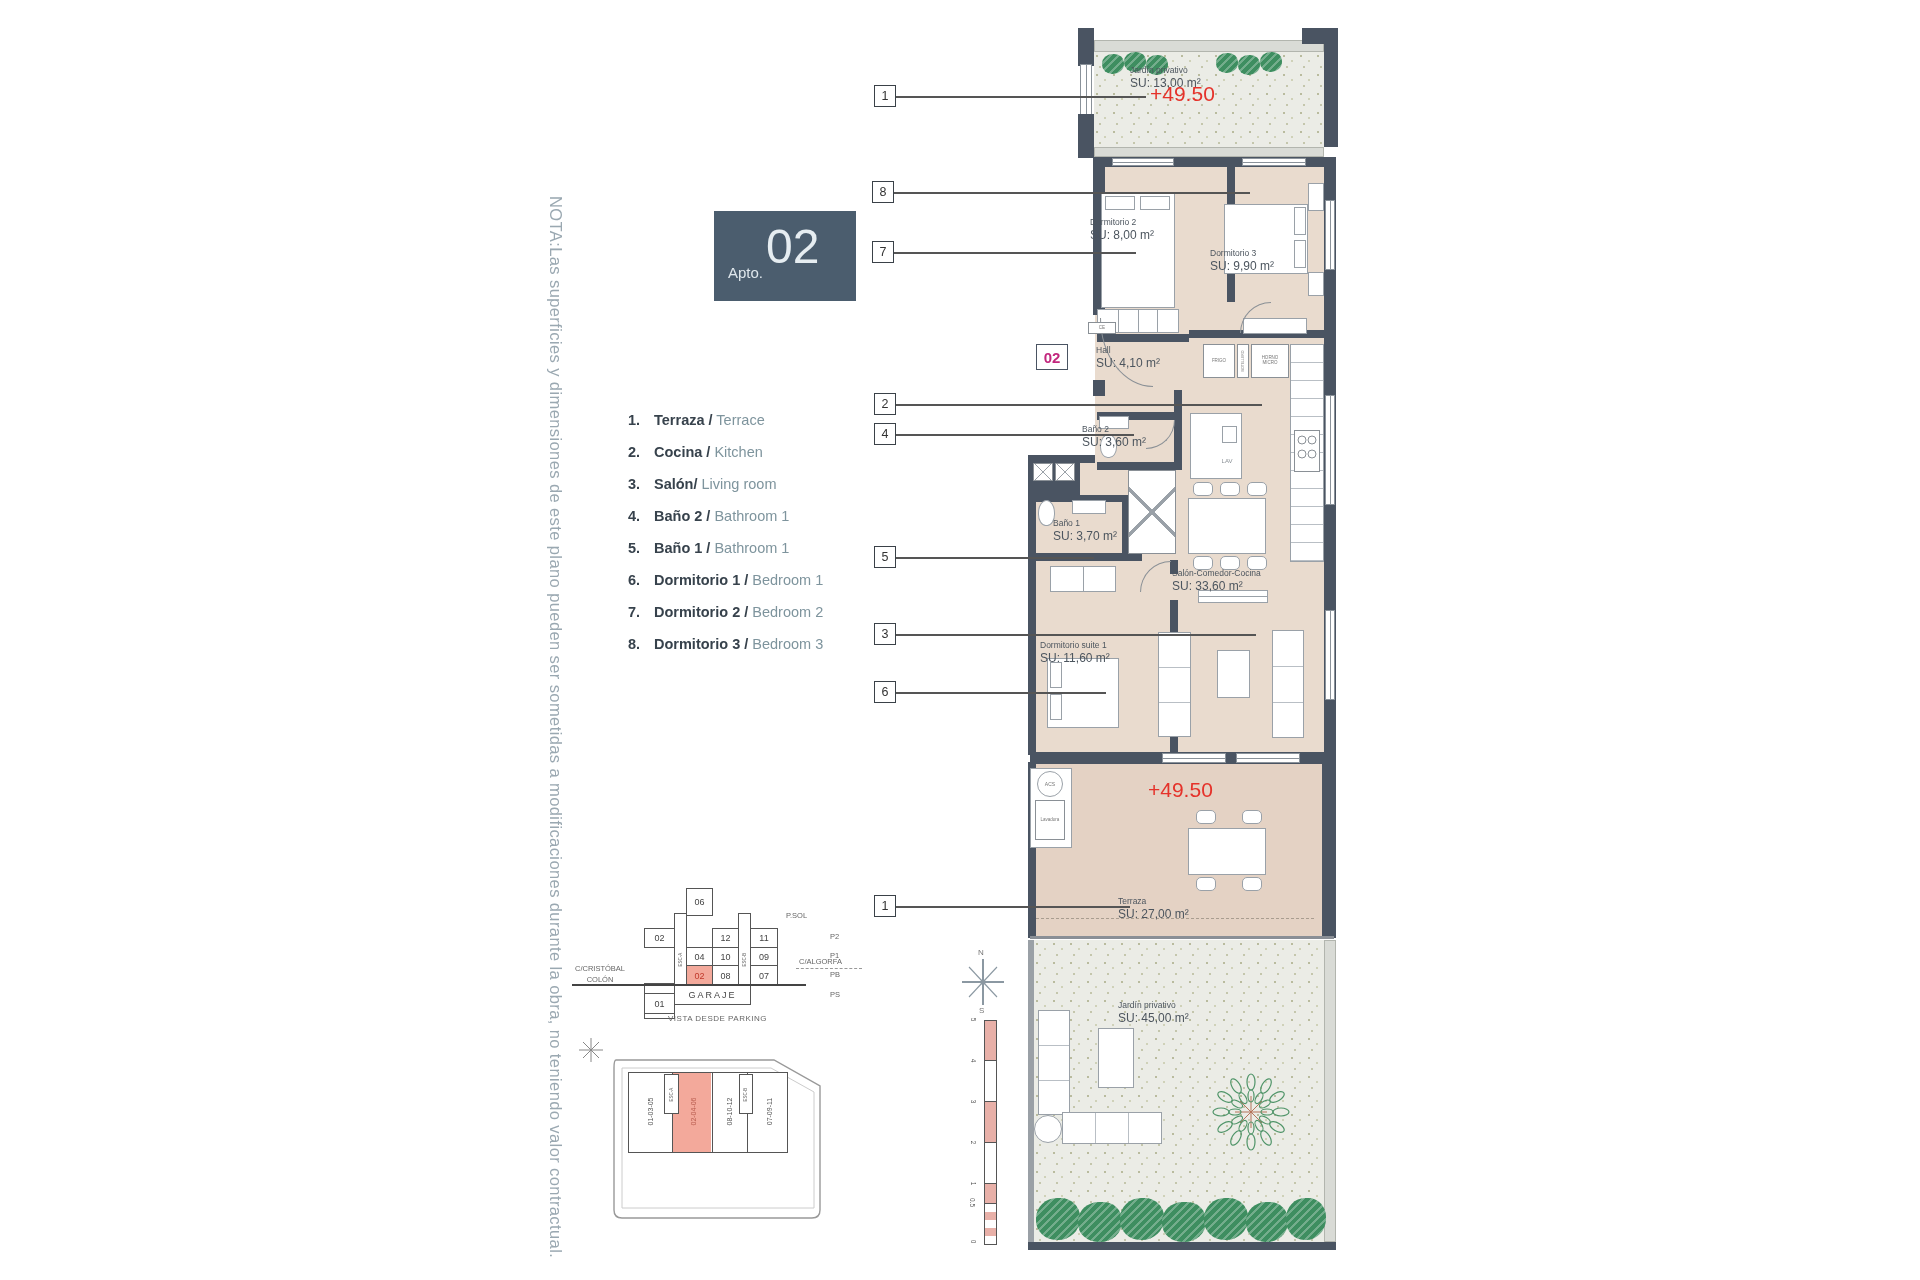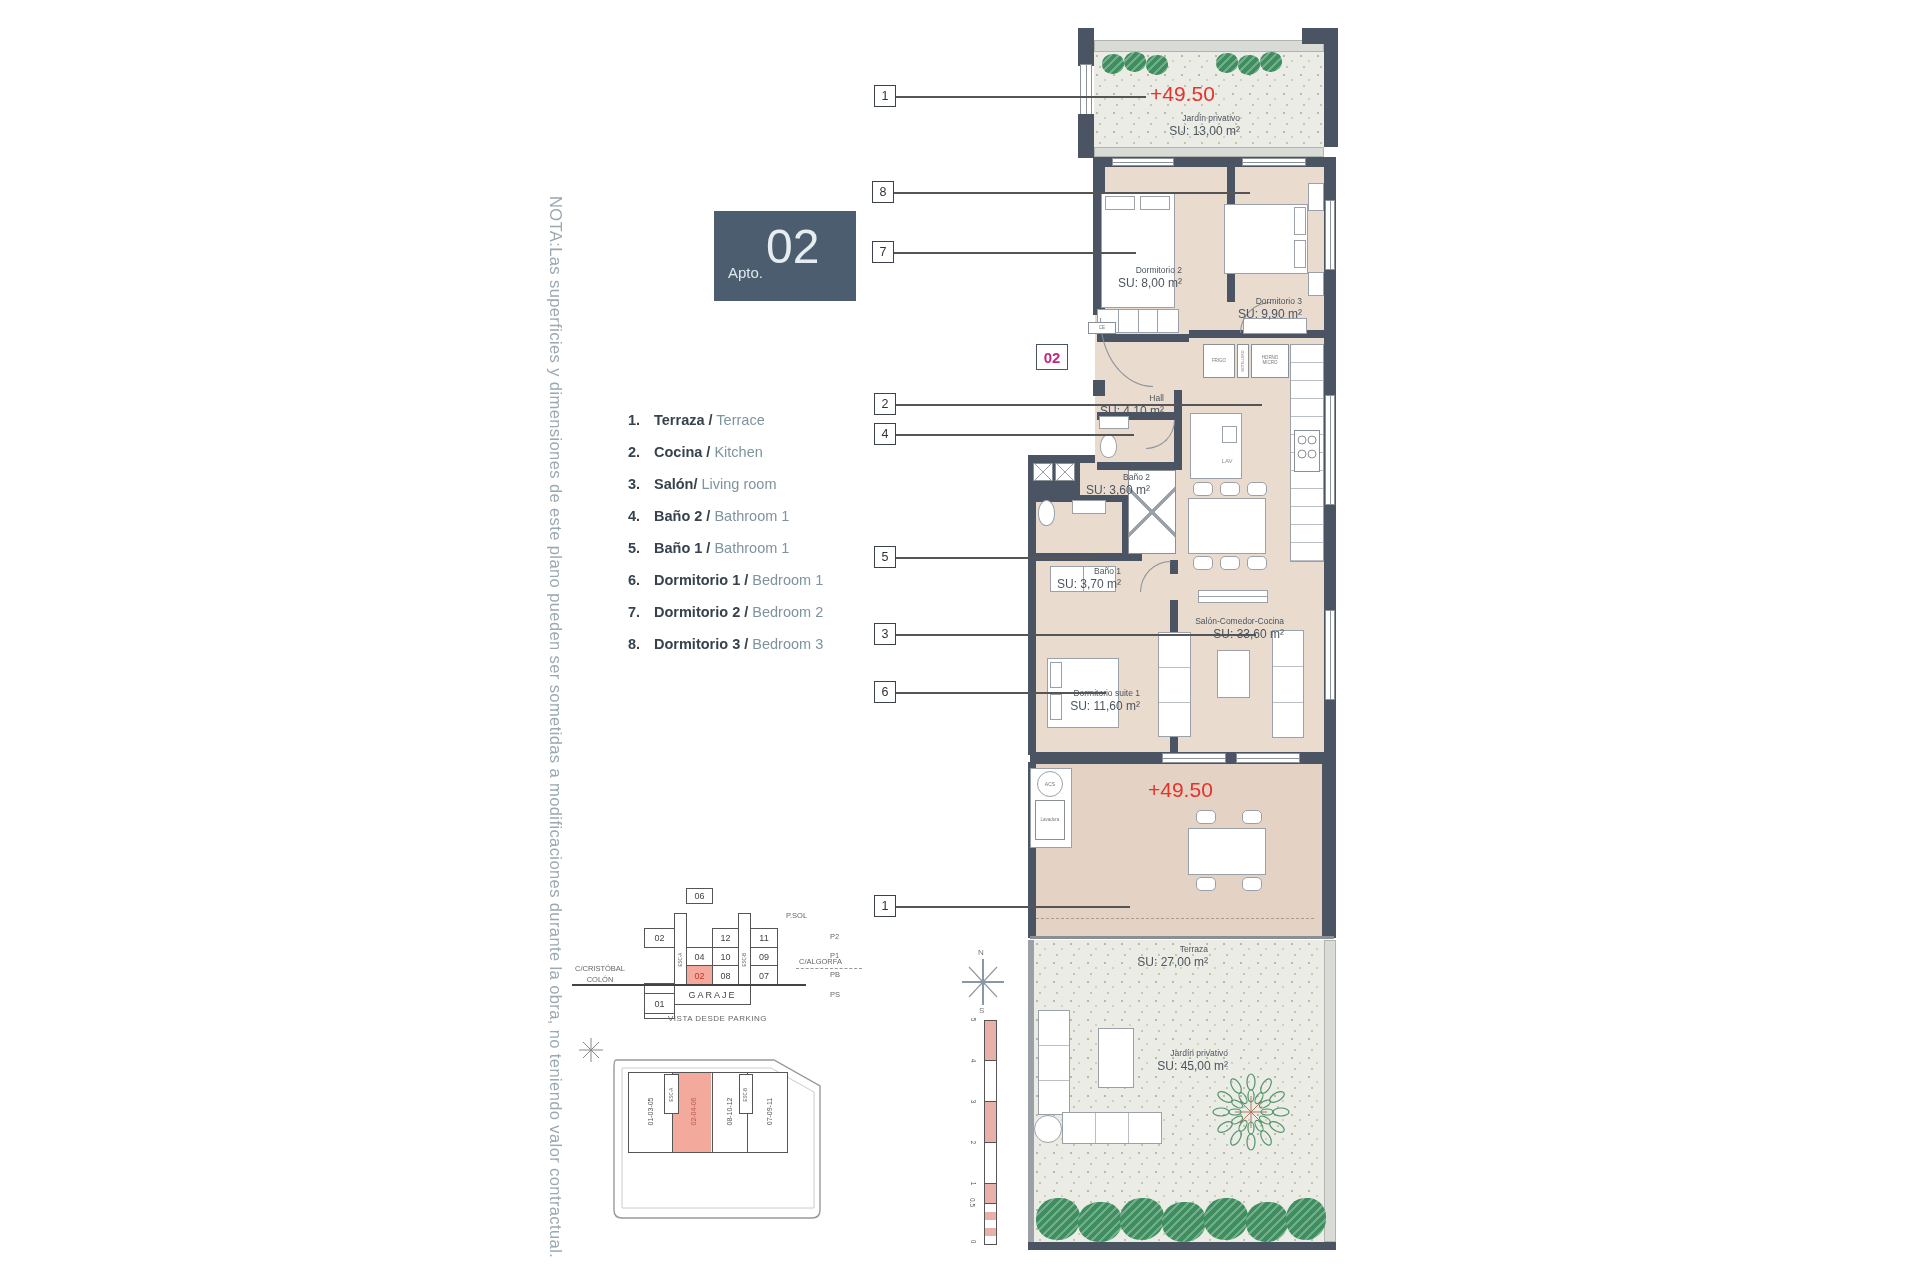--- a/index.html
+++ b/index.html
@@ -51,21 +51,21 @@
                      radial-gradient(circle at 11px 9px,#cfd1b8 1px,transparent 1.2px),
                      radial-gradient(circle at 6px 15px,#c4c6ac .9px,transparent 1.1px);
     background-size:17px 19px;}
   .furn{position:absolute;background:#fff;border:1px solid #9aa1a8;box-sizing:border-box;}
   .xbox{position:absolute;background:#fff;border:1px solid #8a9096;box-sizing:border-box;
     background-image:linear-gradient(45deg,transparent 48%,#9aa1a8 48%,#9aa1a8 52%,transparent 52%),
                      linear-gradient(-45deg,transparent 48%,#9aa1a8 48%,#9aa1a8 52%,transparent 52%);}
   .win{position:absolute;background:#fff;border:1px solid #8a929a;box-sizing:border-box;
     background-image:linear-gradient(#8a929a,#8a929a);background-size:100% 1px;
     background-position:center;background-repeat:no-repeat;}
-  .rlabel{position:absolute;font-size:8.5px;line-height:1.3;color:#4c555e;text-align:right;z-index:6;margin-top:48px;}
+  .rlabel{position:absolute;font-size:8.5px;line-height:1.3;color:#4c555e;text-align:left;z-index:6;}
   .rlabel .su{font-size:12px;}
   .red-level{position:absolute;font-size:21px;font-weight:normal;color:#e5322a;z-index:6;}
   .badge{position:absolute;width:32px;height:26px;background:#fff;border:1.5px solid #4a5462;
          box-sizing:border-box;display:flex;align-items:center;justify-content:center;
          font-size:15px;font-weight:bold;color:#c2267d;z-index:7;}
   .callout{position:absolute;width:22px;height:22px;background:#fff;border:1.5px solid #3a4148;
            box-sizing:border-box;display:flex;align-items:center;justify-content:center;
            font-size:12.5px;color:#333;z-index:8;}
   .leader{position:absolute;height:1.5px;background:#555;z-index:5;}
   .bush{position:absolute;border-radius:48% 44% 50% 46%;background:#3e8e60;
@@ -98,21 +98,21 @@
     <div class="legend-row" style="top:64px"><span class="n">3.</span><span class="es">Salón/</span> <span class="en">Living room</span></div>
     <div class="legend-row" style="top:96px"><span class="n">4.</span><span class="es">Baño 2 /</span> <span class="en">Bathroom 1</span></div>
     <div class="legend-row" style="top:128px"><span class="n">5.</span><span class="es">Baño 1 /</span> <span class="en">Bathroom 1</span></div>
     <div class="legend-row" style="top:160px"><span class="n">6.</span><span class="es">Dormitorio 1 /</span> <span class="en">Bedroom 1</span></div>
     <div class="legend-row" style="top:192px"><span class="n">7.</span><span class="es">Dormitorio 2 /</span> <span class="en">Bedroom 2</span></div>
     <div class="legend-row" style="top:224px"><span class="n">8.</span><span class="es">Dormitorio 3 /</span> <span class="en">Bedroom 3</span></div>
   </div>
 
   <div>
     <div class="cell" style="left:644px;top:928px;width:31px;height:20px">02</div>
-    <div class="cell" style="left:686px;top:888px;width:27px;height:16px">06</div>
+    <div class="cell" style="left:686px;top:888px;width:27px;height:28px">06</div>
     <div class="cell" style="left:712px;top:928px;width:27px;height:20px">12</div>
     <div class="cell" style="left:750px;top:928px;width:28px;height:20px">11</div>
     <div class="cell" style="left:644px;top:983px;width:31px;height:36px">03</div>
     <div class="cell" style="left:686px;top:947px;width:27px;height:19px">04</div>
     <div class="cell" style="left:712px;top:947px;width:27px;height:19px">10</div>
     <div class="cell" style="left:750px;top:947px;width:28px;height:19px">09</div>
     <div class="cell" style="left:644px;top:993px;width:31px;height:21px">01</div>
     <div class="cell hl" style="left:686px;top:965px;width:27px;height:21px">02</div>
     <div class="cell" style="left:712px;top:965px;width:27px;height:21px">08</div>
     <div class="cell" style="left:750px;top:965px;width:28px;height:21px">07</div>

